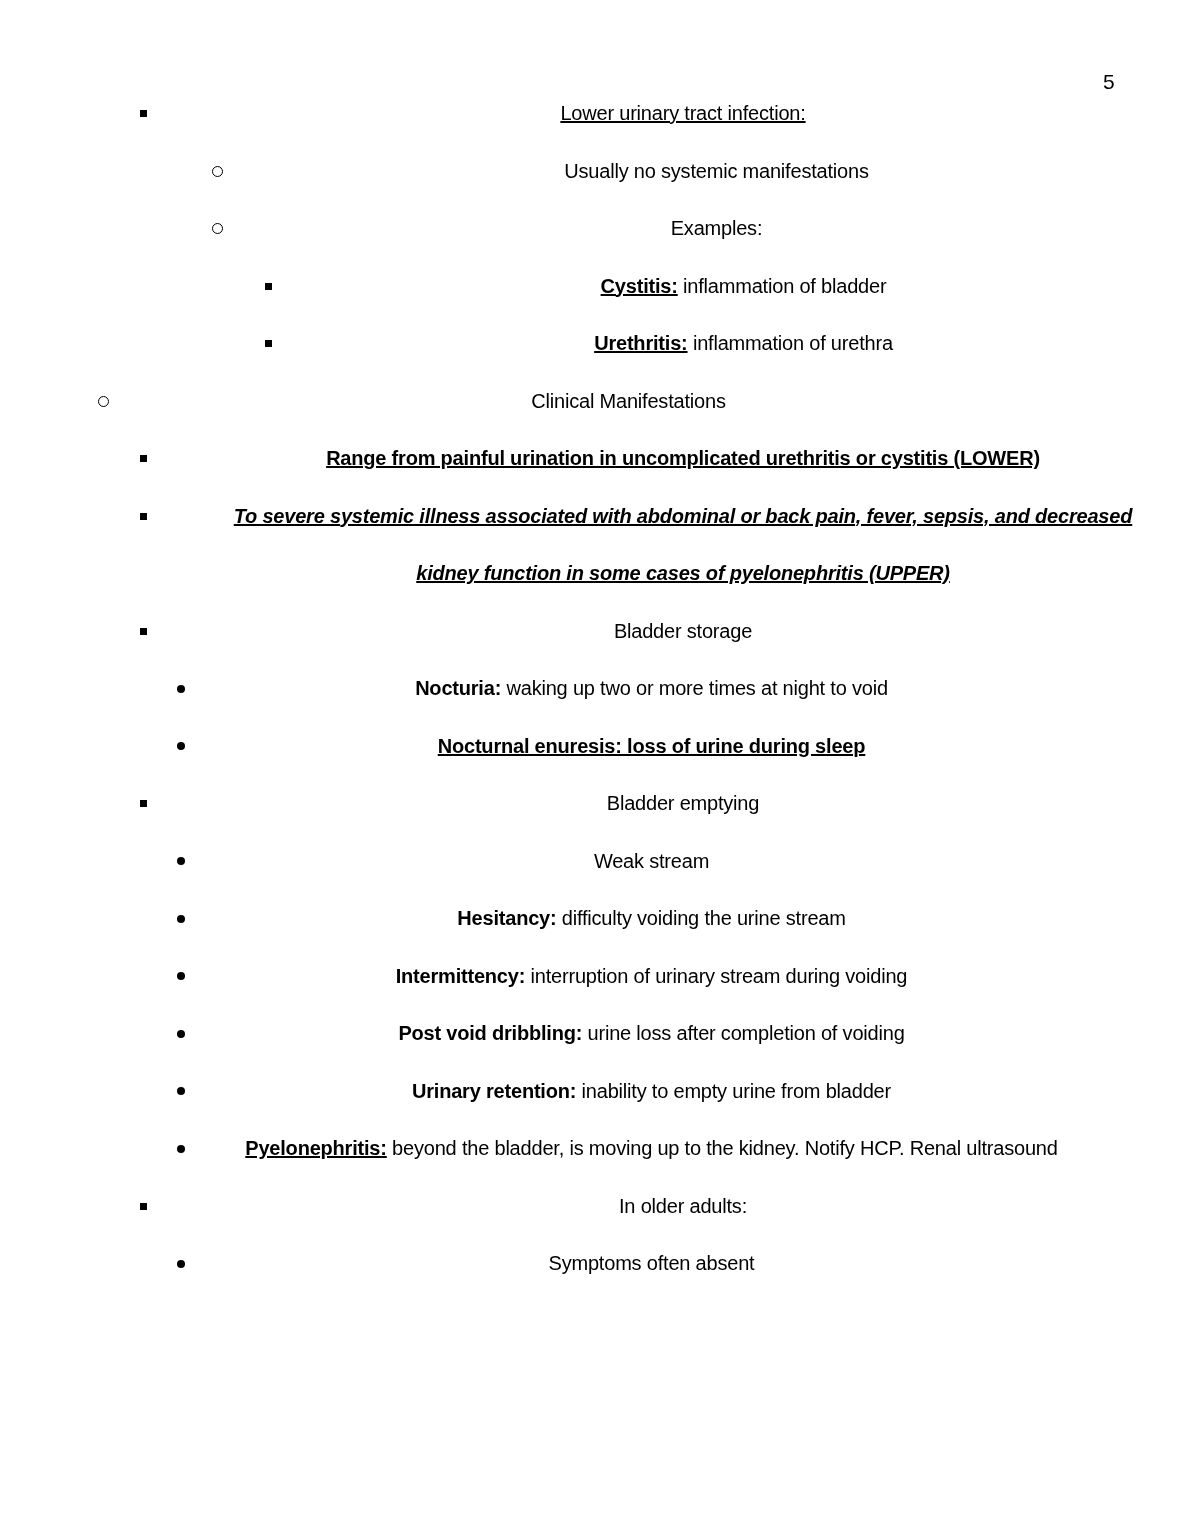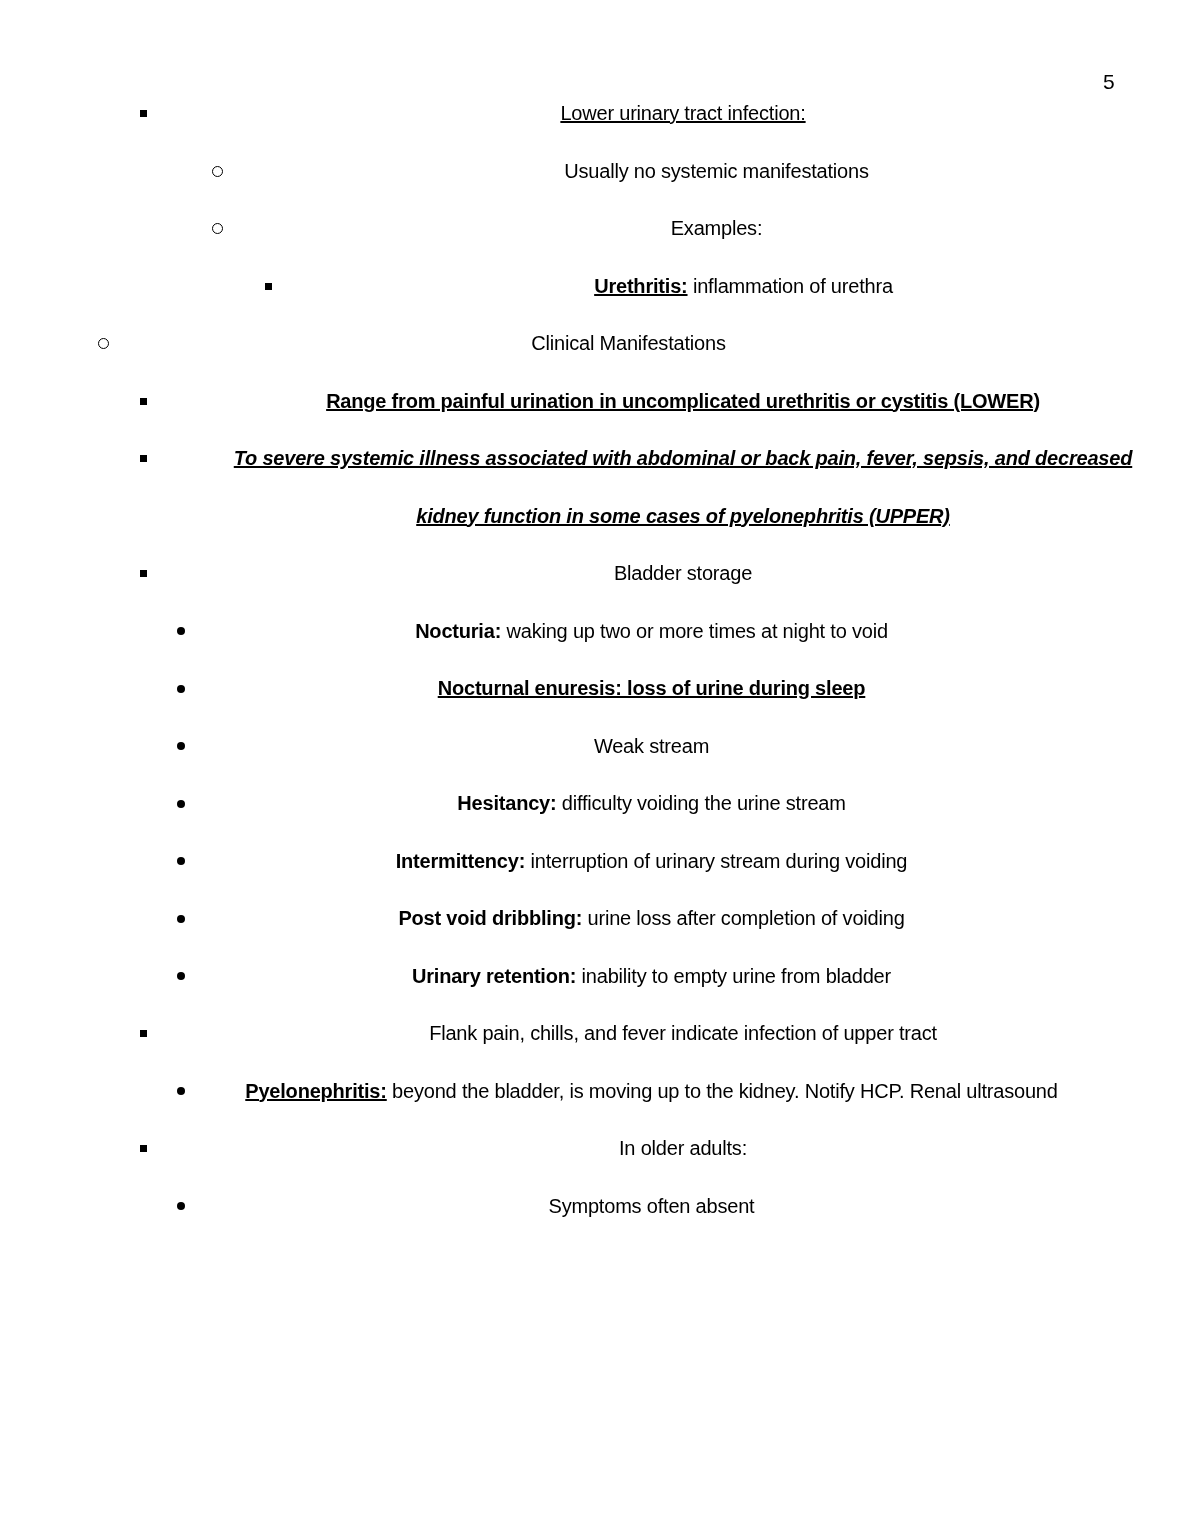--- a/index.html
+++ b/index.html
@@ -58,20 +58,24 @@
     <div class="line iC">
       <span class="bu ci"></span>
       <span class="t">Usually no systemic manifestations</span>
     </div>
 
     <div class="line iC">
       <span class="bu ci"></span>
       <span class="t">Examples:</span>
     </div>
 
+    <div class="line iD">
+      <span class="bu sq"></span>
+      <span class="t"><span class="b u">Cystitis:</span><span> inflammation of bladder</span></span>
+    </div>
 
     <div class="line iD">
       <span class="bu sq"></span>
       <span class="t"><span class="b u">Urethritis:</span><span> inflammation of urethra</span></span>
     </div>
 
     <div class="line iA">
       <span class="bu ci"></span>
       <span class="t">Clinical Manifestations</span>
     </div>
@@ -94,20 +98,24 @@
     <div class="line iE">
       <span class="bu dot"></span>
       <span class="t"><span class="b">Nocturia:</span><span> waking up two or more times at night to void</span></span>
     </div>
 
     <div class="line iE">
       <span class="bu dot"></span>
       <span class="t"><span class="b u">Nocturnal enuresis: loss of urine during sleep</span></span>
     </div>
 
+    <div class="line iB">
+      <span class="bu sq"></span>
+      <span class="t">Bladder emptying</span>
+    </div>
 
     <div class="line iE">
       <span class="bu dot"></span>
       <span class="t">Weak stream</span>
     </div>
 
     <div class="line iE">
       <span class="bu dot"></span>
       <span class="t"><span class="b">Hesitancy:</span><span> difficulty voiding the urine stream</span></span>
     </div>
@@ -121,24 +129,20 @@
       <span class="bu dot"></span>
       <span class="t"><span class="b">Post void dribbling:</span><span> urine loss after completion of voiding</span></span>
     </div>
 
     <div class="line iE">
       <span class="bu dot"></span>
       <span class="t"><span class="b">Urinary retention:</span><span> inability to empty urine from bladder</span></span>
     </div>
 
 
-    <div class="line iB">
-      <span class="bu sq"></span>
-      <span class="t">Flank pain, chills, and fever indicate infection of upper tract</span>
-    </div>
 
     <div class="line iE">
       <span class="bu dot"></span>
       <span class="t"><span class="b i u">Pyelonephritis:</span><span> beyond the bladder, is moving up to the kidney. Notify HCP. Renal ultrasound</span></span>
     </div>
 
     <div class="line iB">
       <span class="bu sq"></span>
       <span class="t">In older adults:</span>
     </div>

